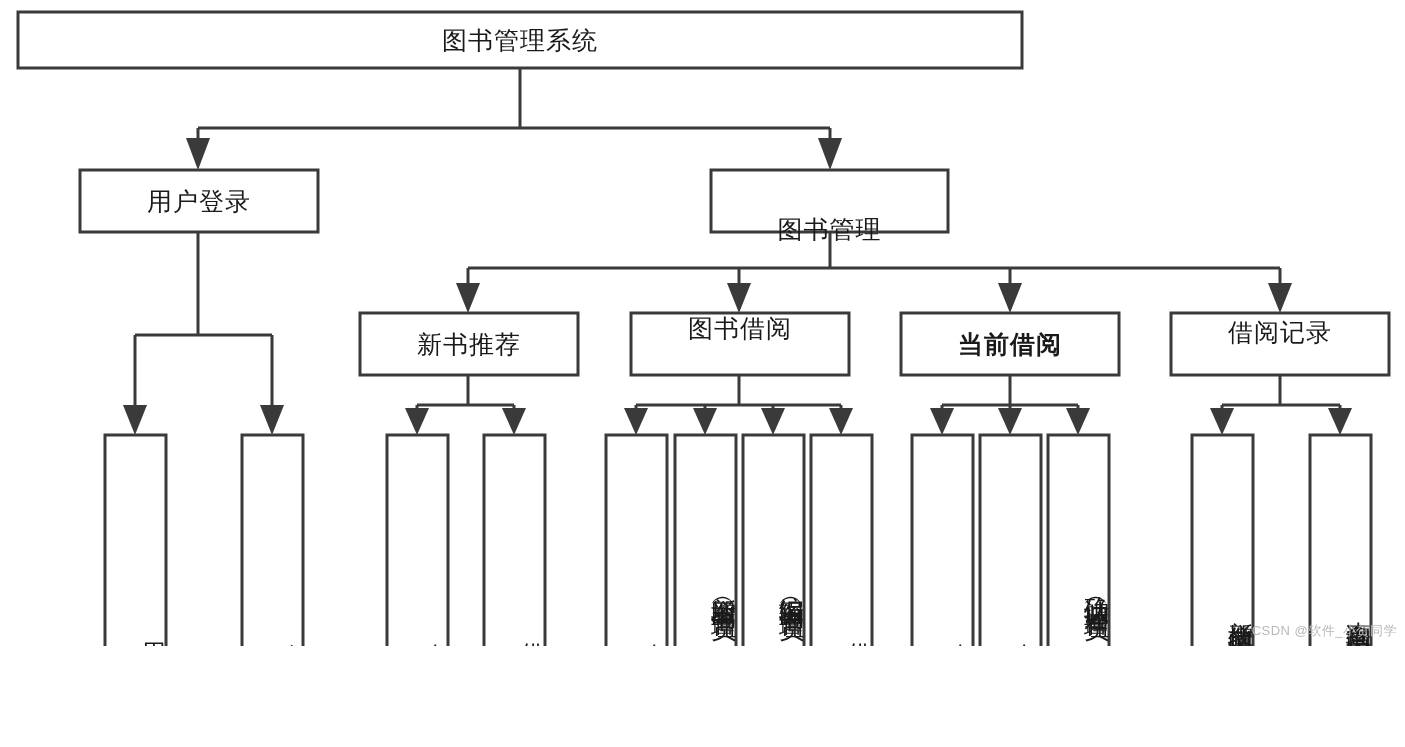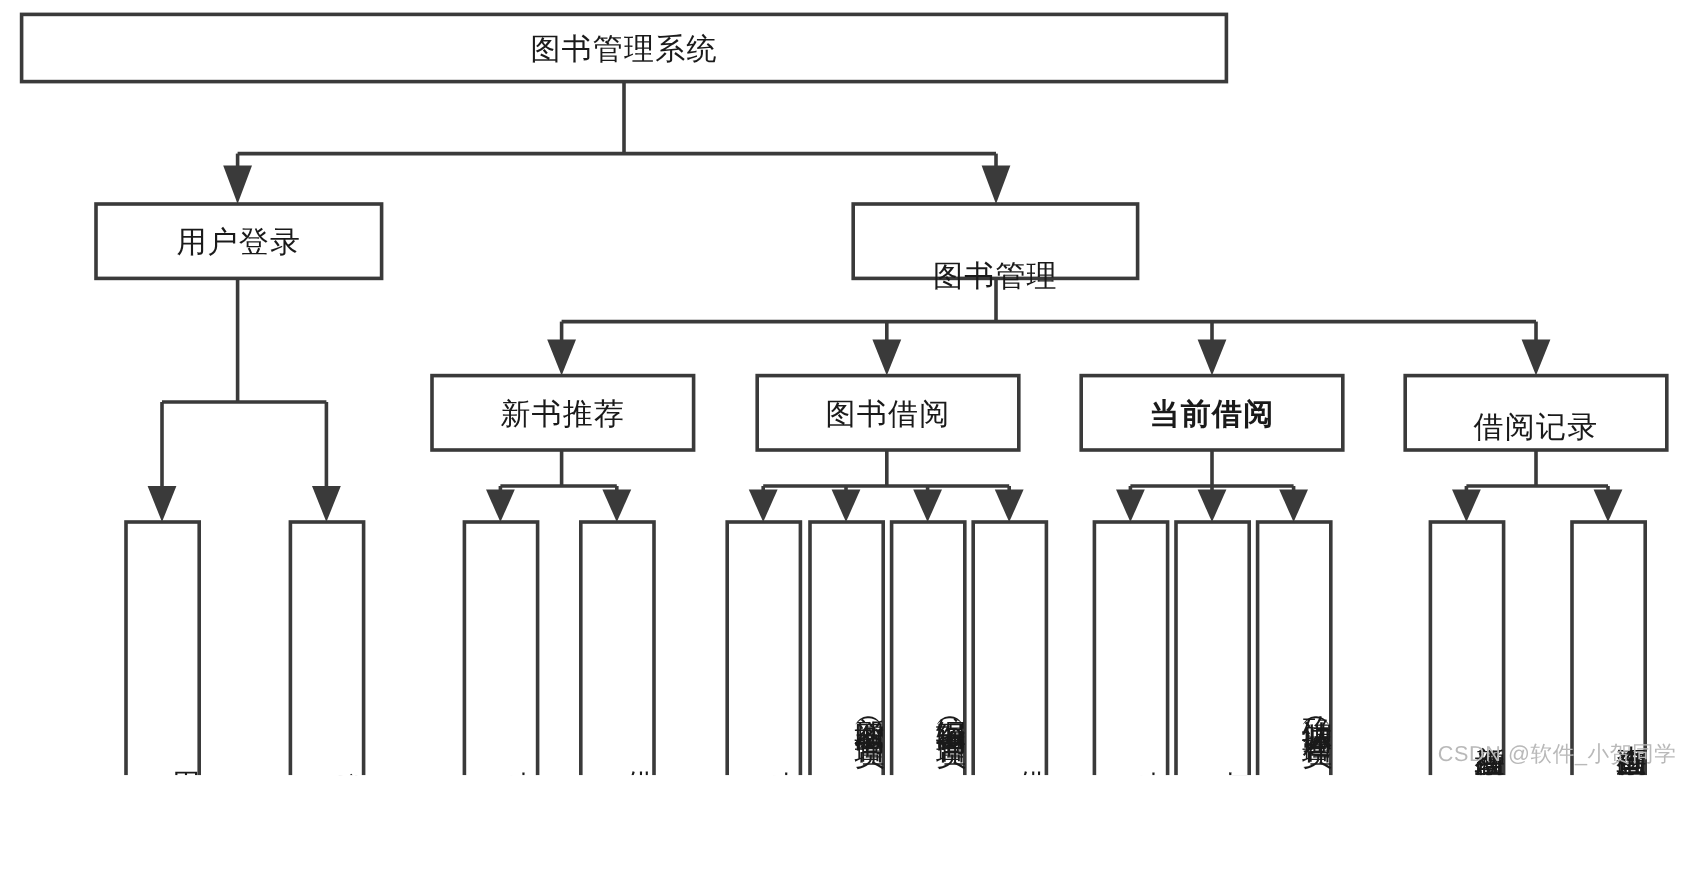--- a/index.html
+++ b/index.html
@@ -66,21 +66,21 @@
     color: #1a1a1a;
     letter-spacing: 1px;
     white-space: nowrap;
     pointer-events: none;
   }
   .watermark {
     position: absolute;
     right: 8px;
     bottom: 6px;
     font-family: "Liberation Sans", "DejaVu Sans", sans-serif;
-    font-size: 18px;
+    font-size: 13px;
     color: #b9b9b9;
     letter-spacing: 0.5px;
     white-space: nowrap;
     pointer-events: none;
   }
 </style>
 </head>
 <body>
 
 <div id="diagram-root">
@@ -188,23 +188,23 @@
       <rect class="node-box" x="1310" y="435" width="61" height="298"></rect>
     </g>
   </svg>
 
   <div class="htext-wrap" style="left:18px; top:12px; width:1004px; height:56px;">图书管理系统</div>
 
   <div class="htext-wrap" style="left:80px; top:170px; width:238px; height:62px;">用户登录</div>
   <div class="htext-wrap" style="left:711px; top:170px; width:237px; height:62px;margin-top:28px;">图书管理</div>
 
   <div class="htext-wrap" style="left:360px; top:313px; width:218px; height:62px;">新书推荐</div>
-  <div class="htext-wrap" style="left:631px; top:313px; width:218px; height:62px;">图书借阅</div>
+  <div class="htext-wrap" style="left:631px; top:297px; width:218px; height:62px;">图书借阅</div>
   <div class="htext-wrap" style="left:901px; top:313px; width:218px; height:62px;font-weight:bold;">当前借阅</div>
-  <div class="htext-wrap" style="left:1171px; top:324px; width:218px; height:62px;">借阅记录</div>
+  <div class="htext-wrap" style="left:1171px; top:301px; width:218px; height:62px;">借阅记录</div>
 
   <div class="vtext-wrap" style="left:105px; top:525px; width:61px; height:208px;">用户登录</div>
   <div class="vtext-wrap" style="left:242px; top:525px; width:61px; height:208px;">注销登录</div>
 
   <div class="vtext-wrap" style="left:387px; top:525px; width:61px; height:208px;">查询图书</div>
   <div class="vtext-wrap" style="left:484px; top:525px; width:61px; height:208px;">借阅图书</div>
 
   <div class="vtext-wrap" style="left:606px; top:525px; width:61px; height:208px;">查询图书</div>
   <div class="vtext-wrap" style="left:675px; top:448px; width:61px; height:285px;">新增图书（管理员）</div>
   <div class="vtext-wrap" style="left:743px; top:448px; width:61px; height:285px;">编辑图书（管理员）</div>

